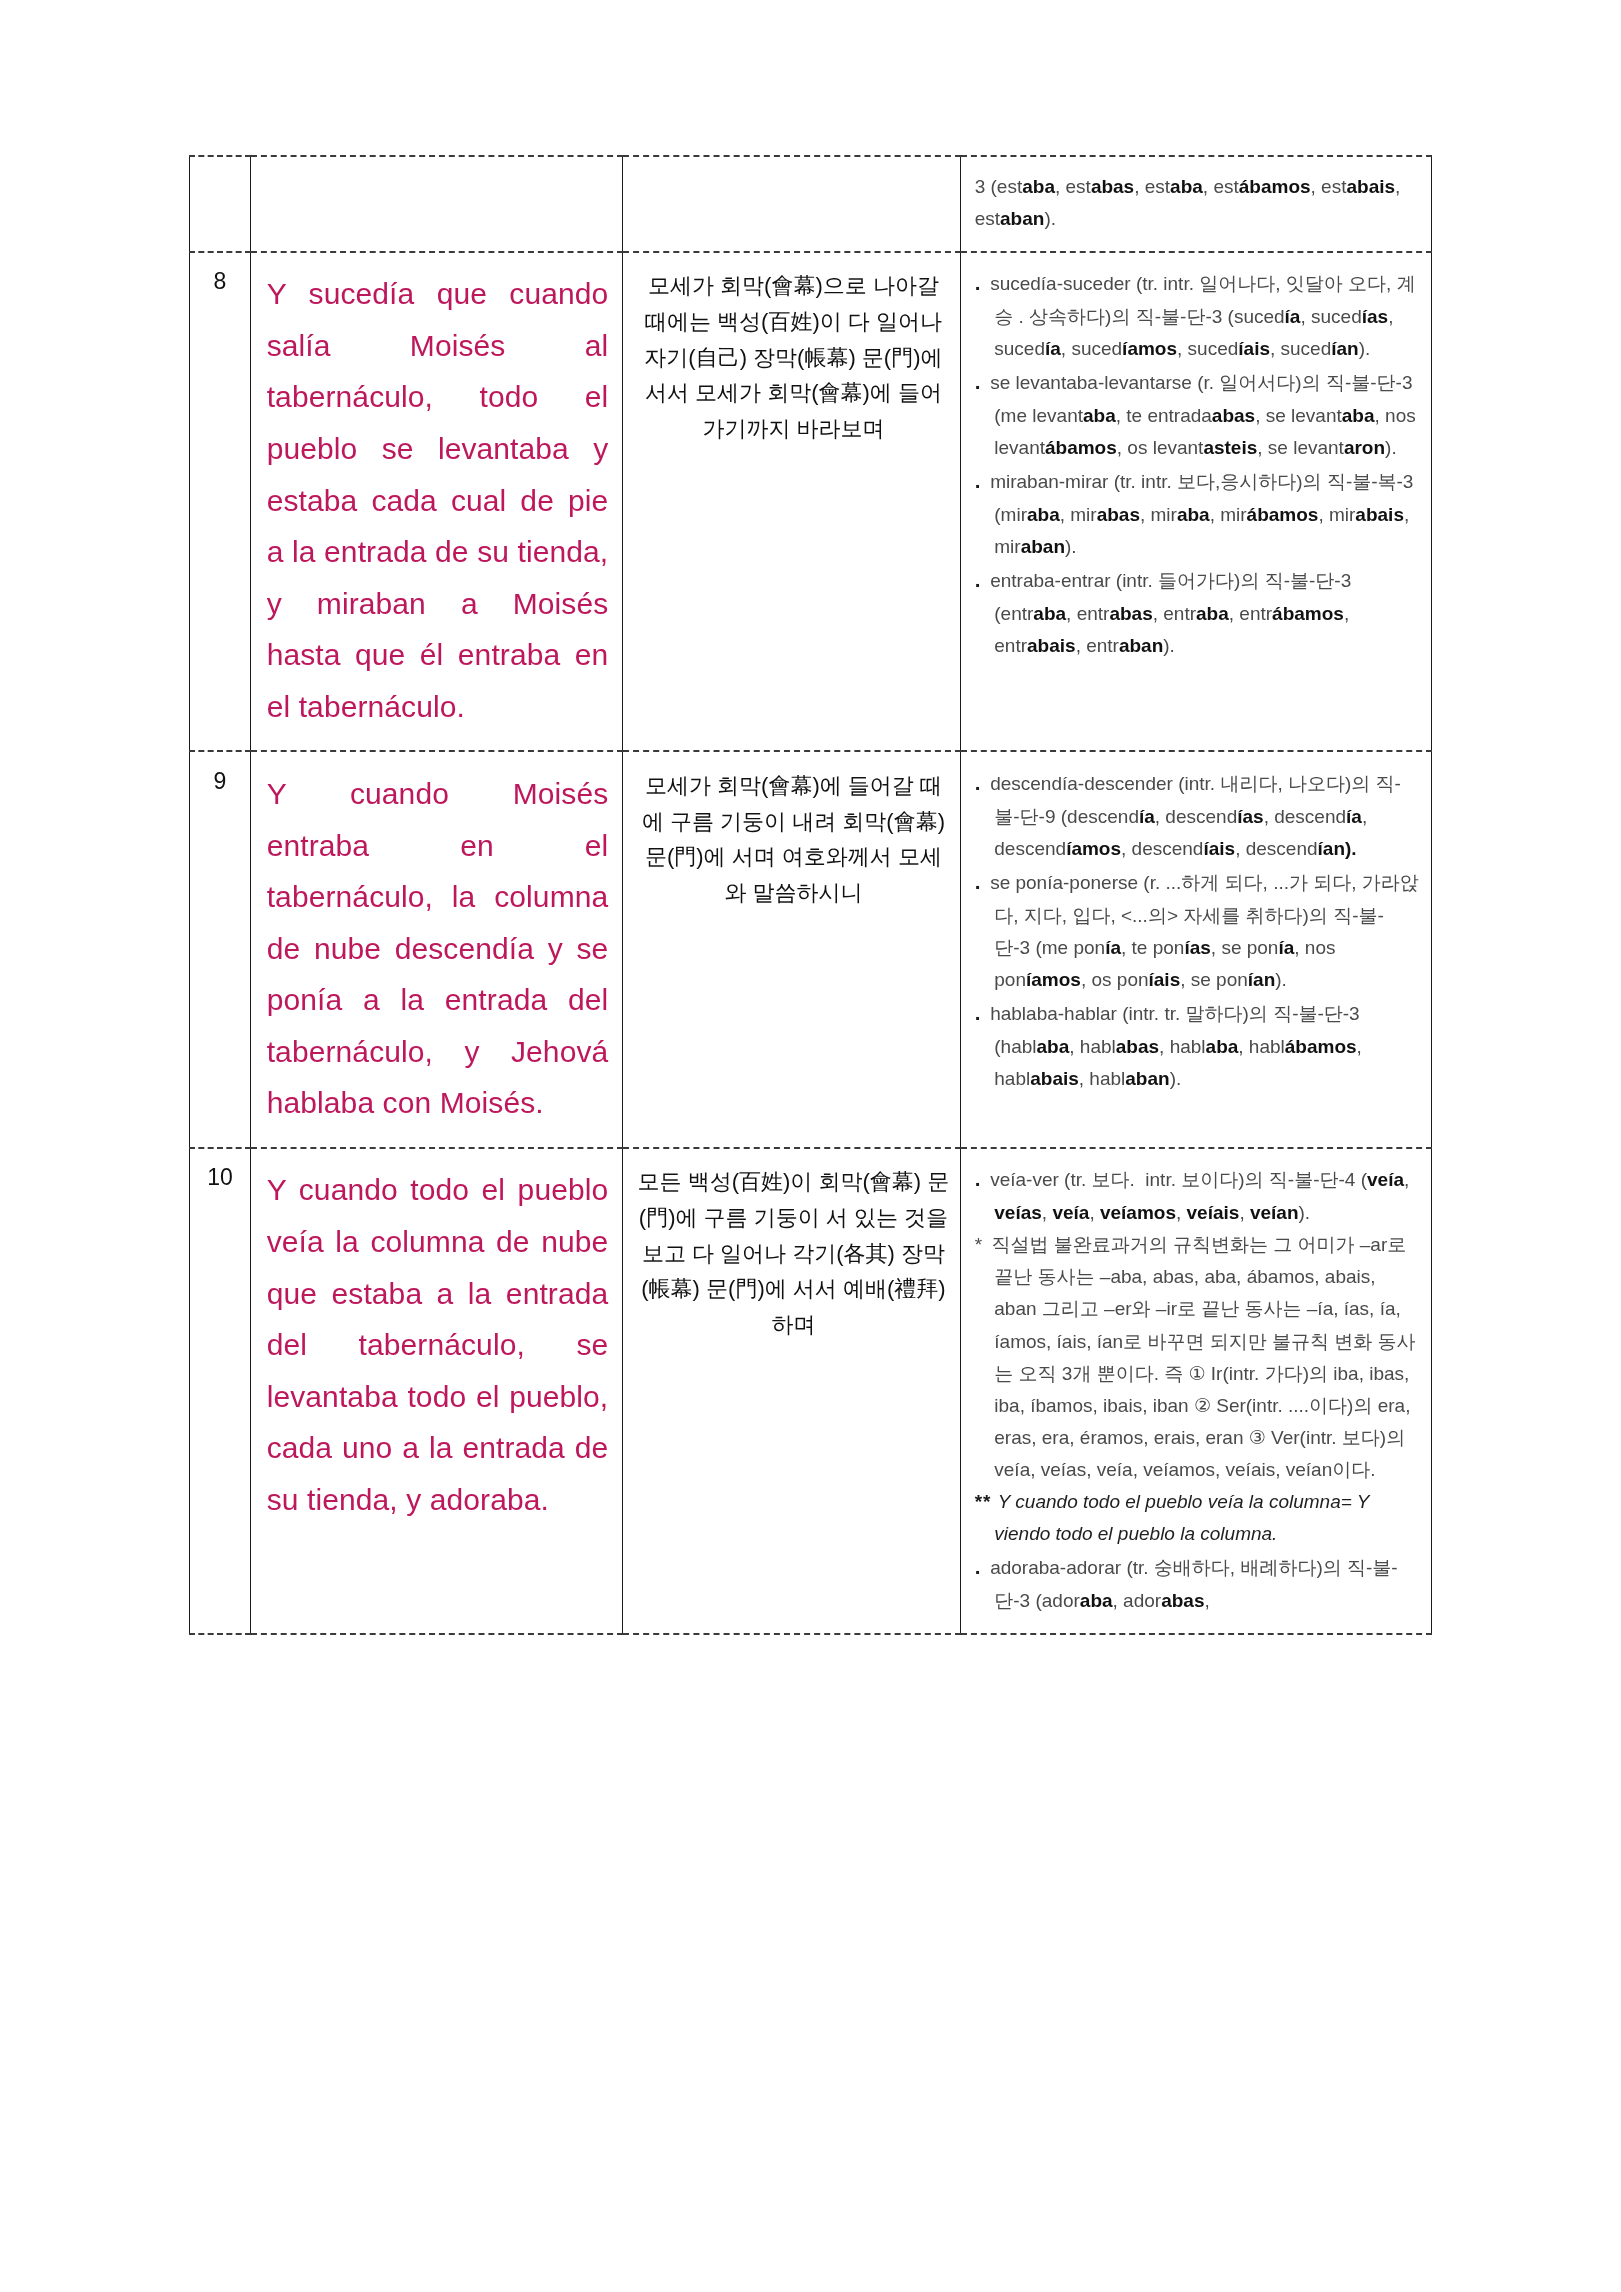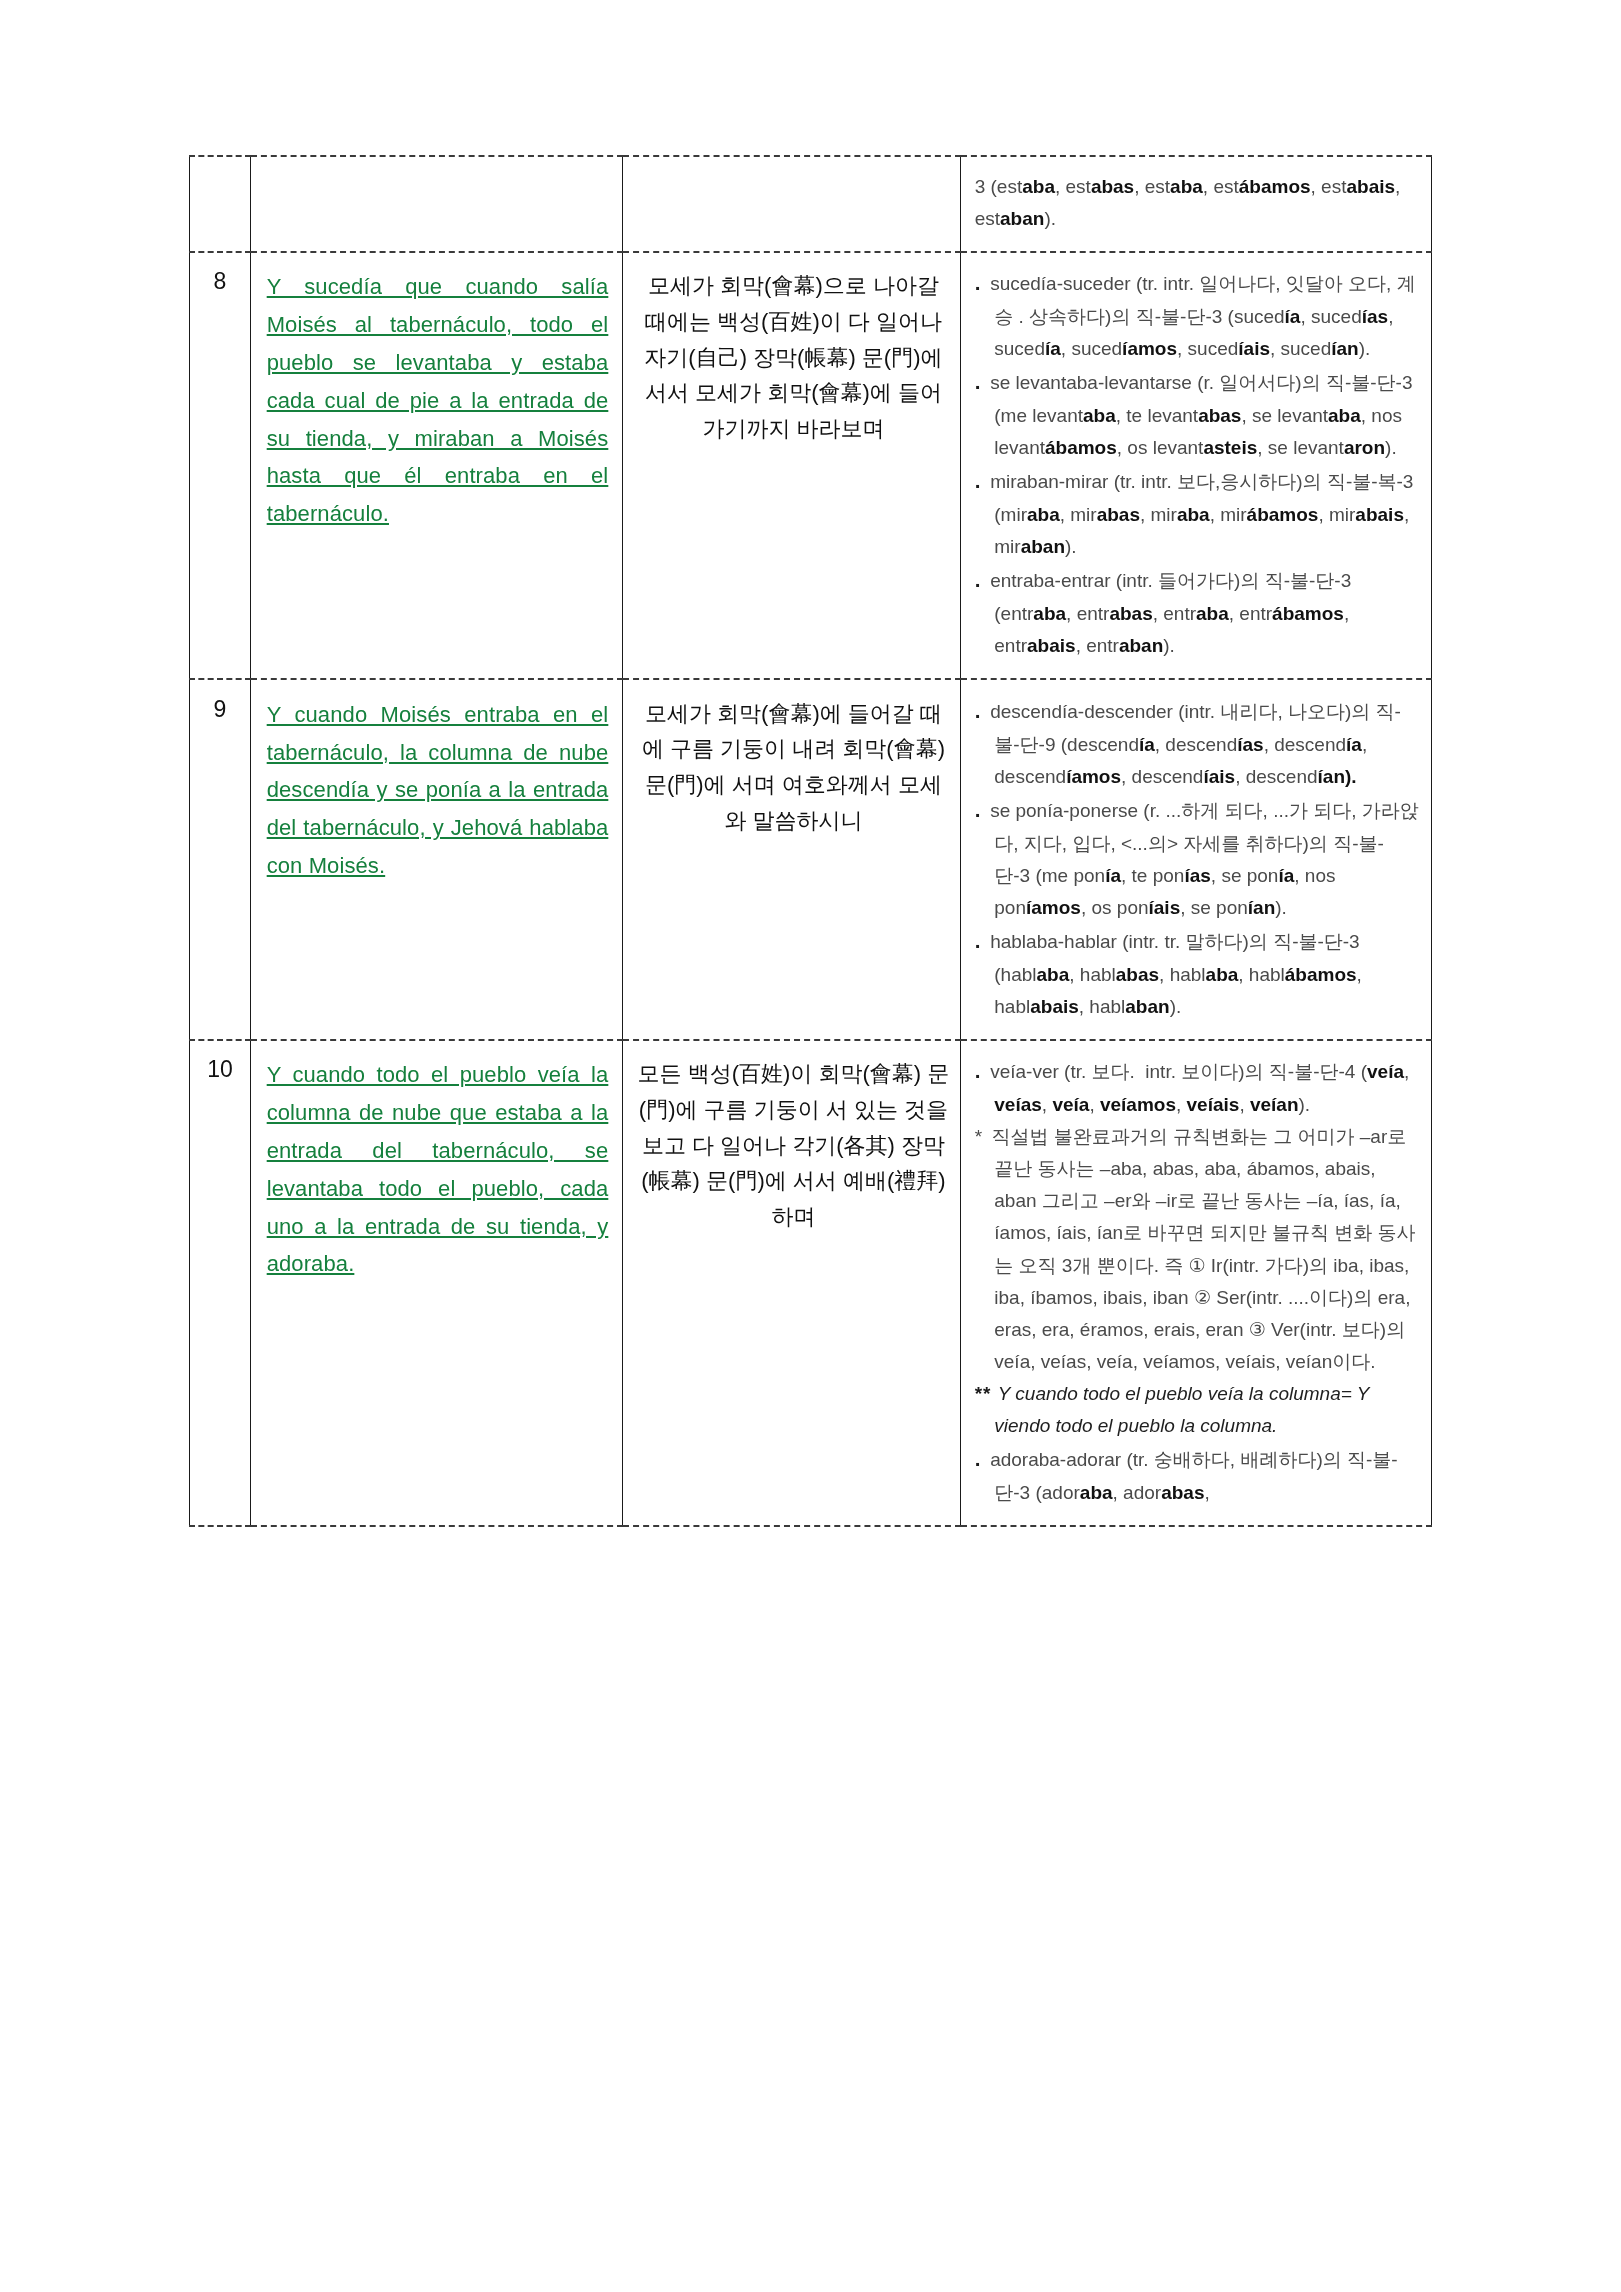--- a/index.html
+++ b/index.html
@@ -50,27 +50,26 @@
   .cell-pad-num {
     padding: 17.6px 0 13.7px 0;
     text-align: center;
     font-size: 23px;
     line-height: 1.0;
     color: #111111;
   }
 
   .cell-pad-es {
     padding: 15.7px 13.7px 17.6px 15.7px;
-    font-size: 22px;
+    font-size: 30px;
     line-height: 1.72;
-    color: #15803d;
+    color: #be185d;
     text-align: justify;
     text-justify: inter-word;
     letter-spacing: 0.1px;
-    text-decoration: underline;
   }
 
   .cell-pad-ko {
     padding: 15.7px 9.8px 17.6px 13.7px;
     font-size: 22px;
     line-height: 1.62;
     color: #111111;
     text-align: center;
   }
 
@@ -152,21 +151,21 @@
           </td>
           <td>
             <div class="cell-pad-es">Y sucedía que cuando salía Moisés al tabernáculo, todo el pueblo se levantaba y estaba cada cual de pie a la entrada de su tienda, y miraban a Moisés hasta que él entraba en el tabernáculo.</div>
           </td>
           <td>
             <div class="cell-pad-ko">모세가 회막(會幕)으로 나아갈 때에는 백성(百姓)이 다 일어나 자기(自己) 장막(帳幕) 문(門)에 서서 모세가 회막(會幕)에 들어가기까지 바라보며</div>
           </td>
           <td>
             <div class="cell-pad-note">
               <div class="note-entry"><span class="mark-dot">. </span><span class="note-text"><span>sucedía-suceder (tr. intr. 일어나다, 잇달아 오다, 계승 . 상속하다)의 직-불-단-3 (suced</span><b>ía</b><span>, suced</span><b>ías</b><span>, suced</span><b>ía</b><span>, suced</span><b>íamos</b><span>, suced</span><b>íais</b><span>, suced</span><b>ían</b><span>).</span></span></div>
-              <div class="note-entry"><span class="mark-dot">. </span><span class="note-text"><span>se levantaba-levantarse (r. 일어서다)의 직-불-단-3 (me levant</span><b>aba</b><span>, te levant</span><b>abas</b><span>, se levant</span><b>aba</b><span>, nos levant</span><b>ábamos</b><span>, os levant</span><b>asteis</b><span>, se levant</span><b>aron</b><span>).</span></span></div>
+              <div class="note-entry"><span class="mark-dot">. </span><span class="note-text"><span>se levantaba-levantarse (r. 일어서다)의 직-불-단-3 (me levant</span><b>aba</b><span>, te entrada</span><b>abas</b><span>, se levant</span><b>aba</b><span>, nos levant</span><b>ábamos</b><span>, os levant</span><b>asteis</b><span>, se levant</span><b>aron</b><span>).</span></span></div>
               <div class="note-entry"><span class="mark-dot">. </span><span class="note-text"><span>miraban-mirar (tr. intr. 보다,응시하다)의 직-불-복-3 (mir</span><b>aba</b><span>, mir</span><b>abas</b><span>, mir</span><b>aba</b><span>, mir</span><b>ábamos</b><span>, mir</span><b>abais</b><span>, mir</span><b>aban</b><span>).</span></span></div>
               <div class="note-entry"><span class="mark-dot">. </span><span class="note-text"><span>entraba-entrar (intr. 들어가다)의 직-불-단-3 (entr</span><b>aba</b><span>, entr</span><b>abas</b><span>, entr</span><b>aba</b><span>, entr</span><b>ábamos</b><span>, entr</span><b>abais</b><span>, entr</span><b>aban</b><span>).</span></span></div>
             </div>
           </td>
         </tr>
         <tr>
           <td>
             <div class="cell-pad-num">9</div>
           </td>
           <td>

